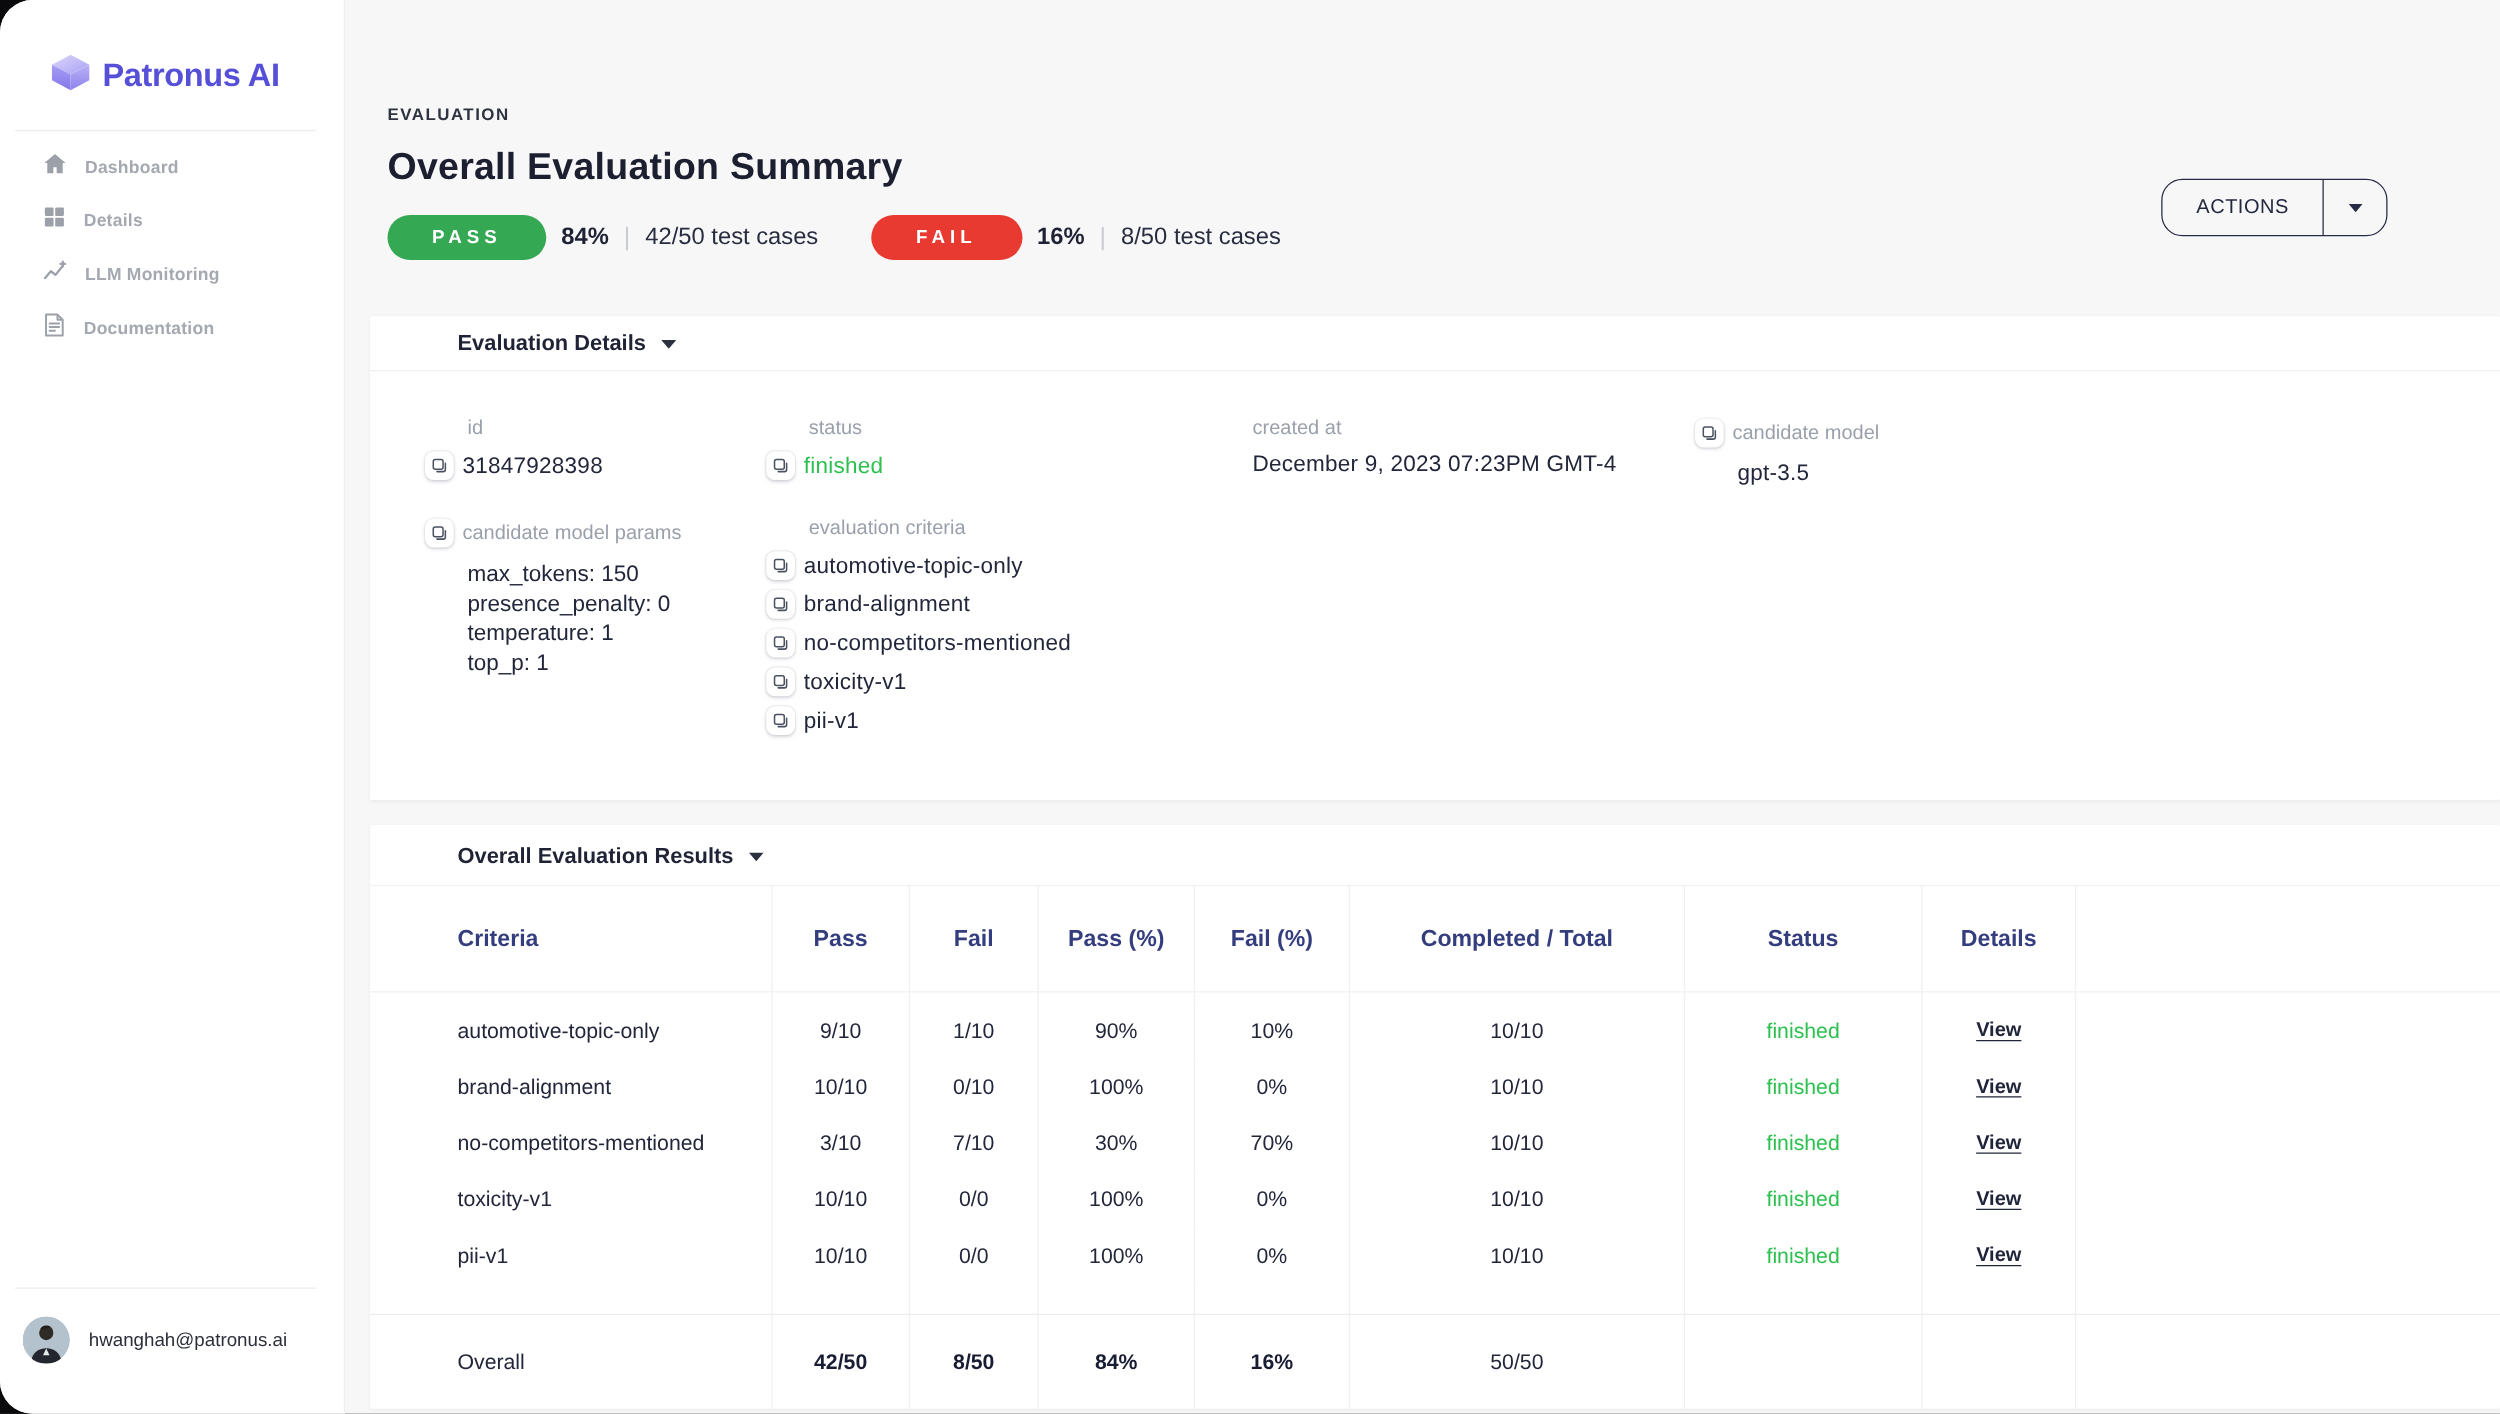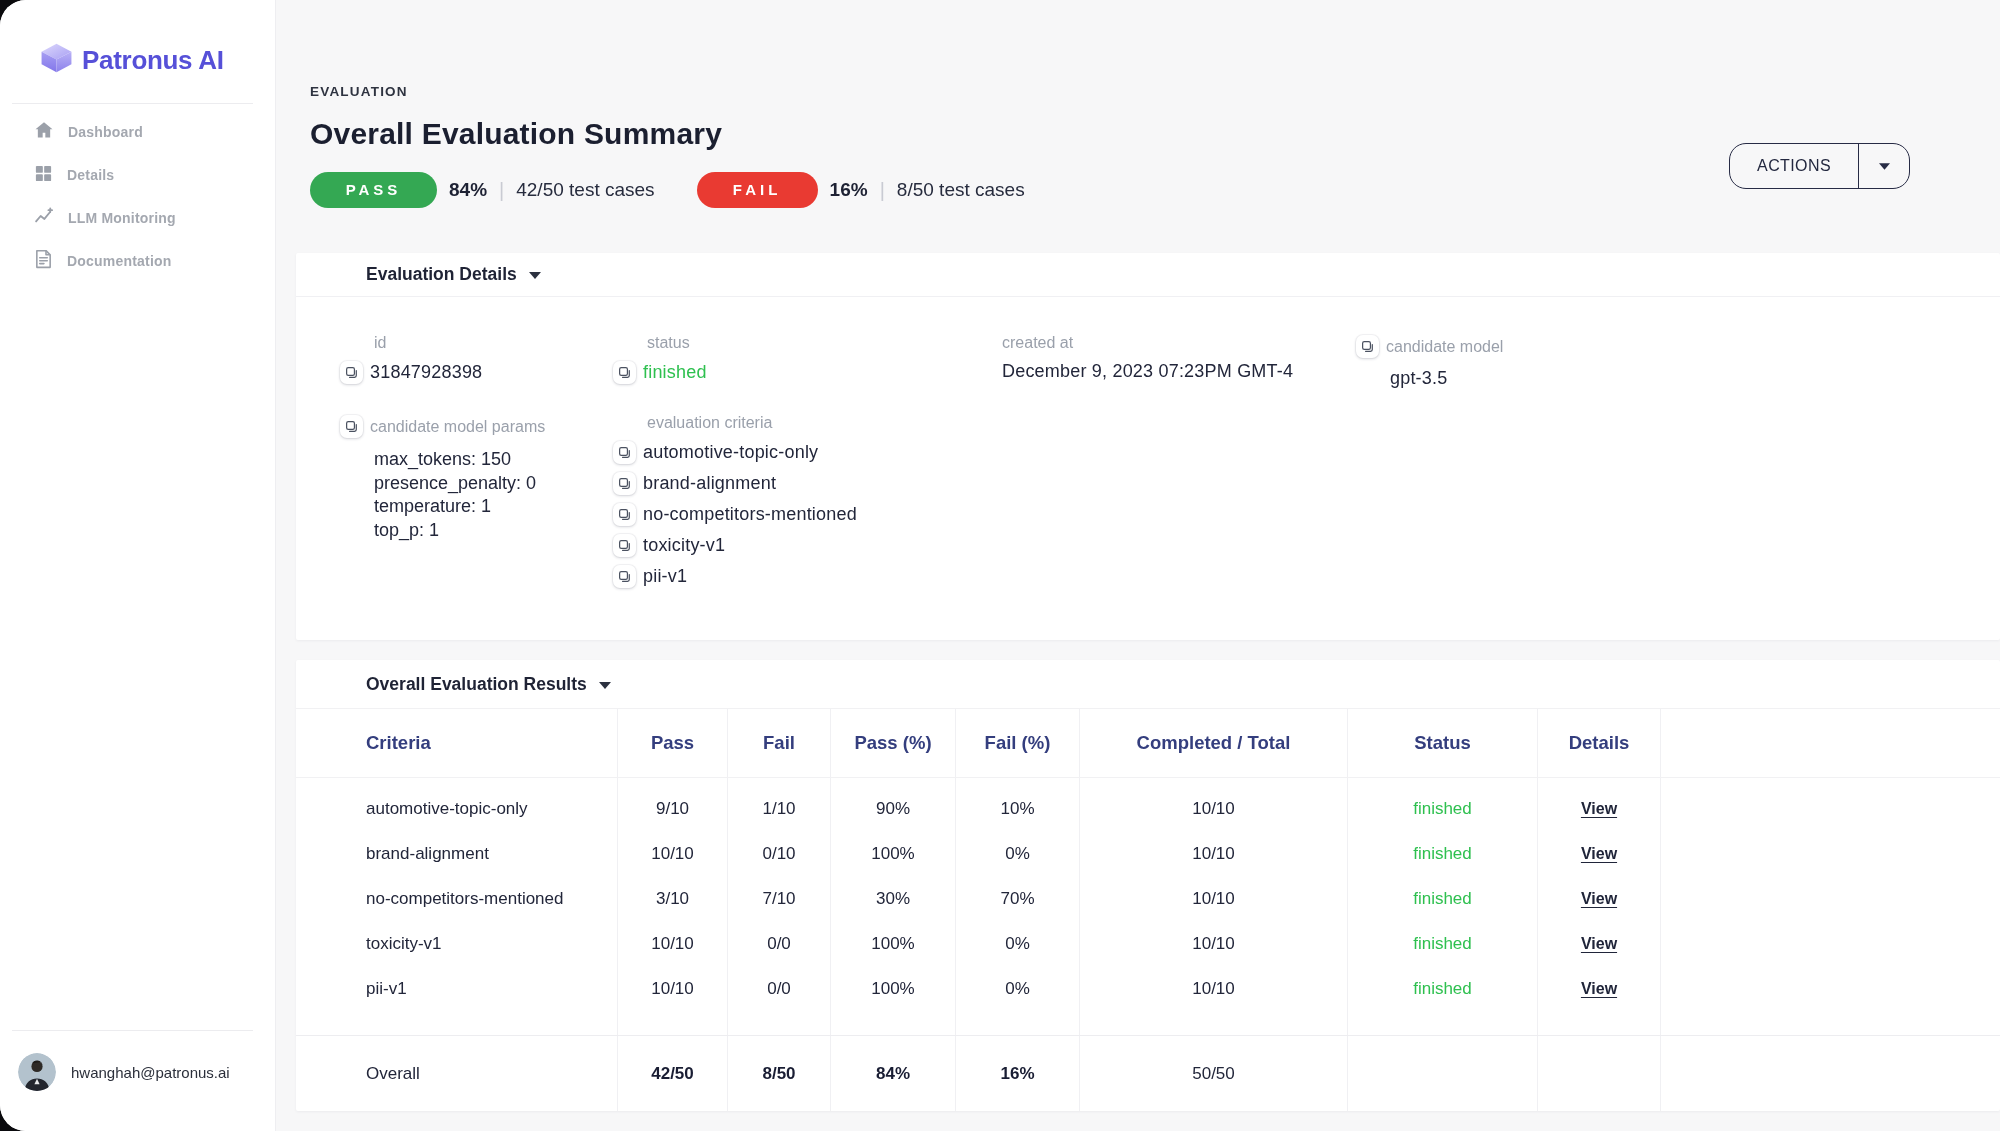--- a/index.html
+++ b/index.html
@@ -67,21 +67,21 @@
   .criteria-list { display:flex; flex-direction:column; gap:8px; }
   .copy-chip { width:23px; height:23px; border-radius:7px; background:#fff; flex-shrink:0;
                display:flex; align-items:center; justify-content:center; cursor:pointer;
                box-shadow:0 1px 3px rgba(30,35,60,.18), 0 0 0 1px rgba(30,35,60,.04); }
 
   
   .t-row { display:grid; grid-template-columns:321px 110px 103px 125px 124px 268px 190px 123px 1fr; }
   .t-cell { display:flex; align-items:center; justify-content:center; font-size:17px; color:#22263a; }
   .t-cell:not(:first-child) { border-left:1px solid #f0f0f3; }
   .t-row .t-cell:first-child { justify-content:flex-start; padding-left:70px; }
-  .t-head { height:70px; border-top:1px solid #f1f1f3; border-bottom:1px solid #f1f1f3; }
+  .t-head { height:86px; border-top:1px solid #f1f1f3; border-bottom:1px solid #f1f1f3; }
   .t-head .t-cell { font-size:18.5px; font-weight:700; color:#343e7e; }
   .t-data { height:45px; }
   .t-sp8 { height:8px; }
   .t-sp24 { height:24px; }
   .t-footrow { height:76px; border-top:1px solid #ededf0; }
   .t-footrow .c-pass, .t-footrow .c-fail, .t-footrow .c-pass_pct, .t-footrow .c-fail_pct { font-weight:700; color:#191d33; }
   .c-status { color:#2ec04f; }
   .view-link { font-size:16px; font-weight:700; color:#20253a; text-decoration:underline;
                text-underline-offset:3px; cursor:pointer; }
 </style>

